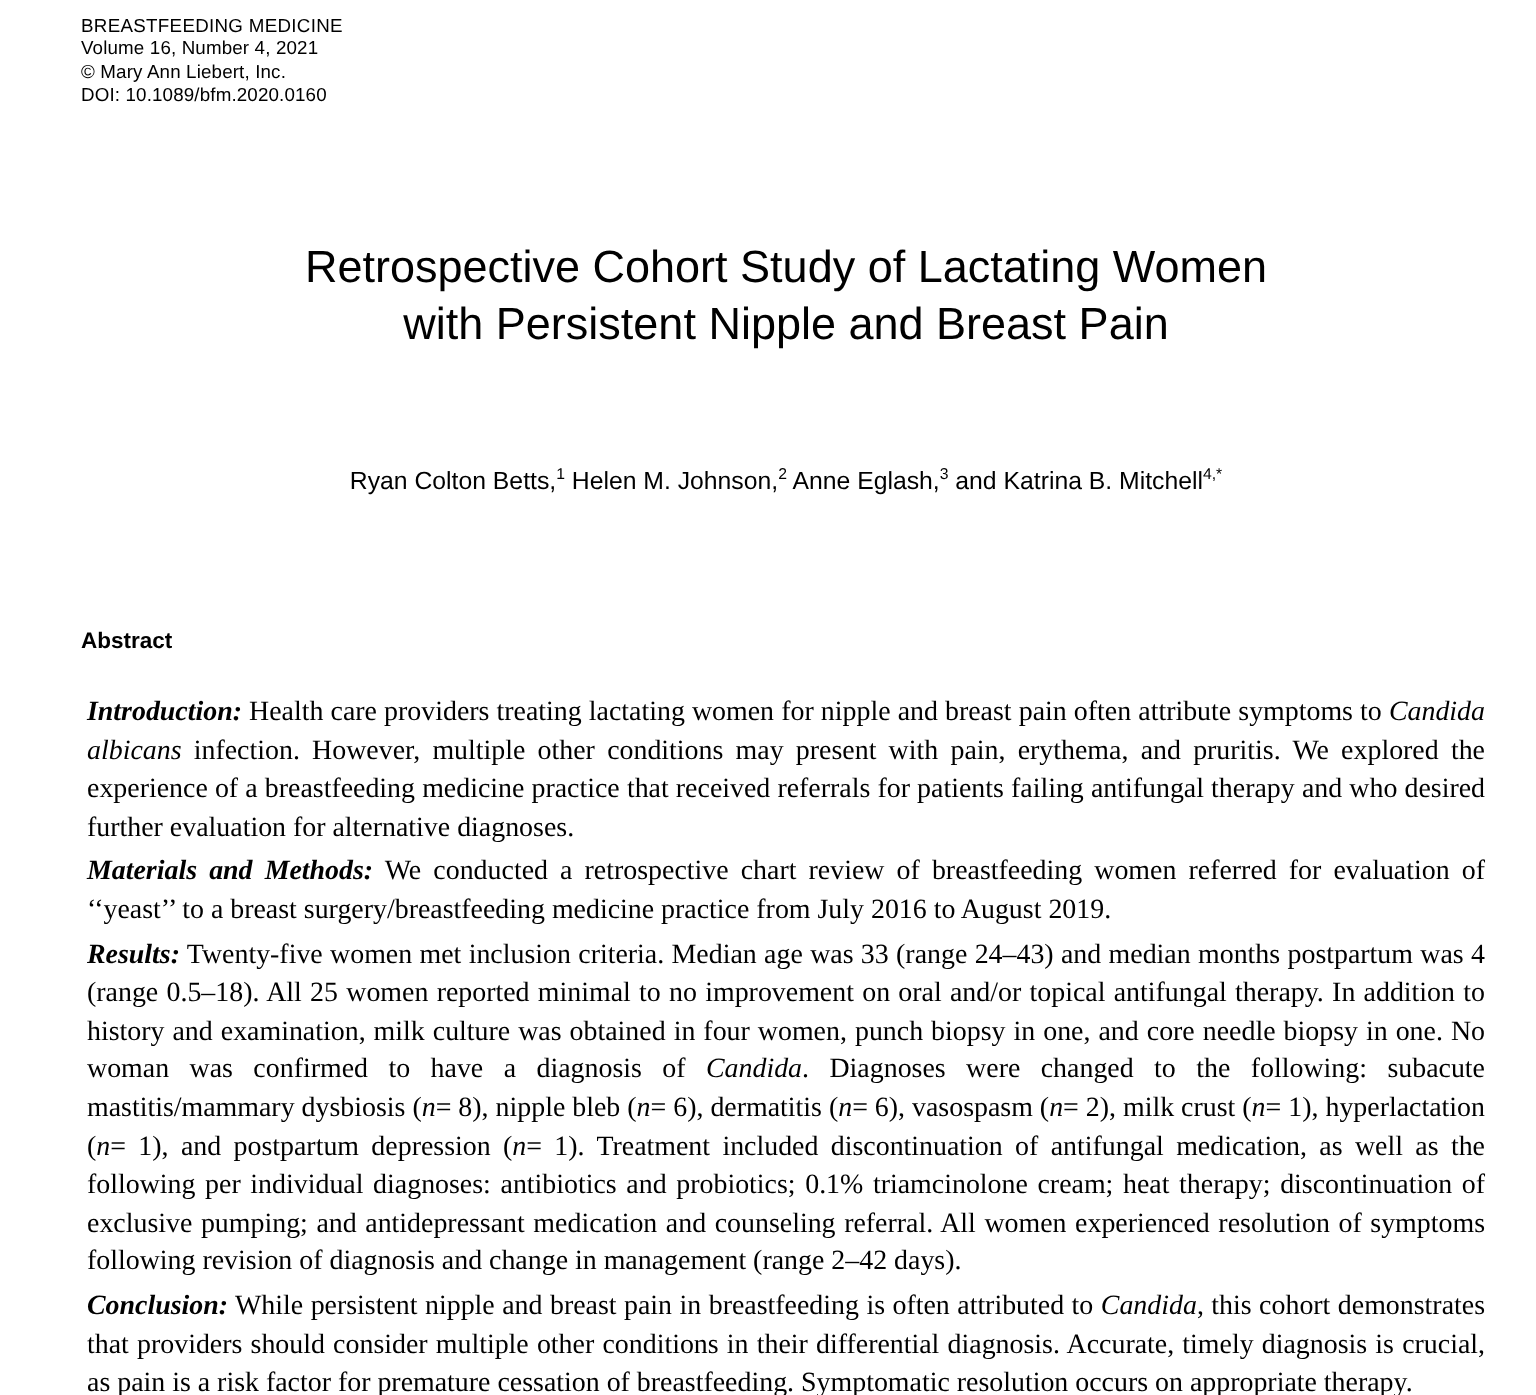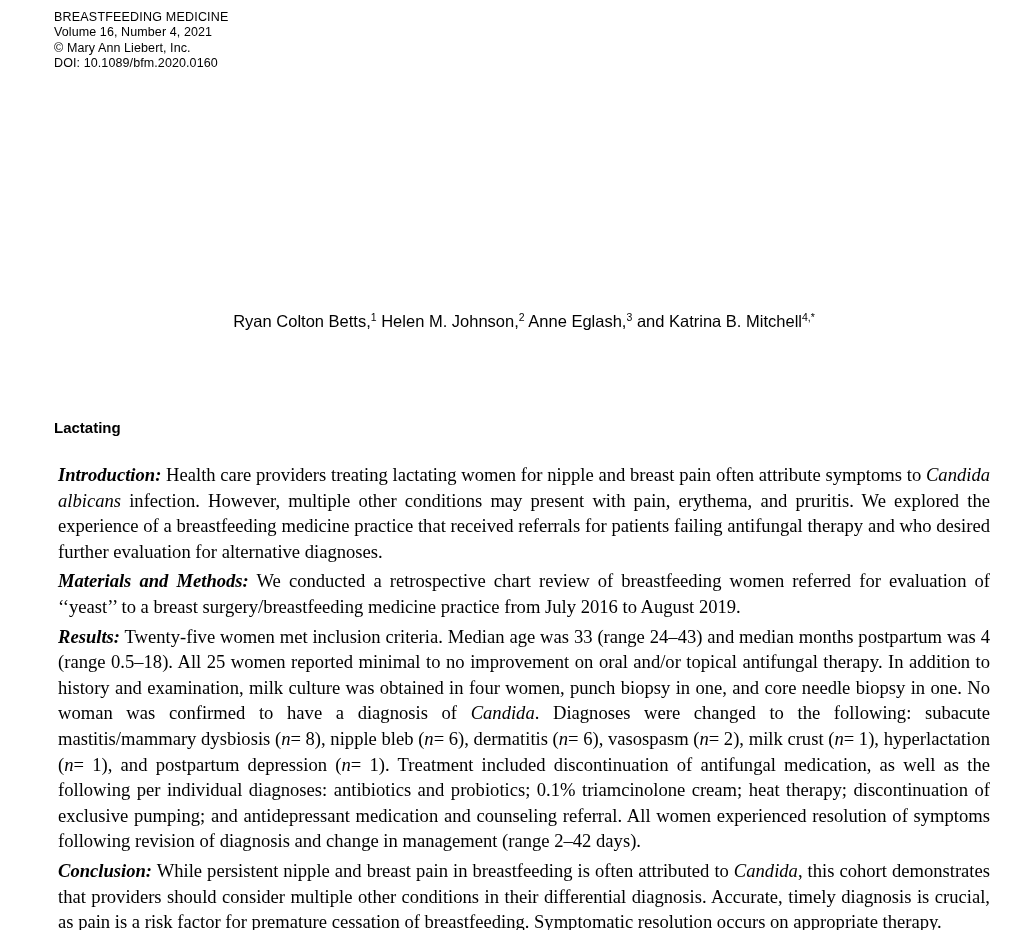--- a/index.html
+++ b/index.html
@@ -99,27 +99,29 @@
 <div class="page">
 
   <div class="journal-header">
     <div class="line1">BREASTFEEDING MEDICINE</div>
     <div>Volume 16, Number 4, 2021</div>
     <div>© Mary Ann Liebert, Inc.</div>
     <div>DOI: 10.1089/bfm.2020.0160</div>
   </div>
 
   <h1 class="title-block">
+    <span class="t-line">Retrospective Cohort Study of Lactating Women</span>
+    <span class="t-line">with Persistent Nipple and Breast Pain</span>
   </h1>
 
   <div class="authors">
     <span>Ryan Colton Betts,</span><sup>1</sup><span> Helen M. Johnson,</span><sup>2</sup><span> Anne Eglash,</span><sup>3</sup><span> and Katrina B. Mitchell</span><sup>4,*</sup>
   </div>
 
-  <div class="abstract-heading">Lactating</div>
+  <div class="abstract-heading">Abstract</div>
 
   <div class="abstract-body">
 
     <p><span class="lead">Introduction:</span><span> Health care providers treating lactating women for nipple and breast pain often attribute symptoms to </span><span class="it">Candida albicans</span><span> infection. However, multiple other conditions may present with pain, erythema, and pruritis. We explored the experience of a breastfeeding medicine practice that received referrals for patients failing antifungal therapy and who desired further evaluation for alternative diagnoses.</span></p>
 
     <p><span class="lead">Materials and Methods:</span><span> We conducted a retrospective chart review of breastfeeding women referred for evaluation of ‘‘yeast’’ to a breast surgery/breastfeeding medicine practice from July 2016 to August 2019.</span></p>
 
     <p><span class="lead">Results:</span><span> Twenty-five women met inclusion criteria. Median age was 33 (range 24–43) and median months postpartum was 4 (range 0.5–18). All 25 women reported minimal to no improvement on oral and/or topical antifungal therapy. In addition to history and examination, milk culture was obtained in four women, punch biopsy in one, and core needle biopsy in one. No woman was confirmed to have a diagnosis of </span><span class="it">Candida</span><span>. Diagnoses were changed to the following: subacute mastitis/mammary dysbiosis (</span><span class="it">n</span><span>= 8), nipple bleb (</span><span class="it">n</span><span>= 6), dermatitis (</span><span class="it">n</span><span>= 6), vasospasm (</span><span class="it">n</span><span>= 2), milk crust (</span><span class="it">n</span><span>= 1), hyperlactation (</span><span class="it">n</span><span>= 1), and postpartum depression (</span><span class="it">n</span><span>= 1). Treatment included discontinuation of antifungal medication, as well as the following per individual diagnoses: antibiotics and probiotics; 0.1% triamcinolone cream; heat therapy; discontinuation of exclusive pumping; and antidepressant medication and counseling referral. All women experienced resolution of symptoms following revision of diagnosis and change in management (range 2–42 days).</span></p>
 
     <p><span class="lead">Conclusion:</span><span> While persistent nipple and breast pain in breastfeeding is often attributed to </span><span class="it">Candida</span><span>, this cohort demonstrates that providers should consider multiple other conditions in their differential diagnosis. Accurate, timely diagnosis is crucial, as pain is a risk factor for premature cessation of breastfeeding. Symptomatic resolution occurs on appropriate therapy.</span></p>

